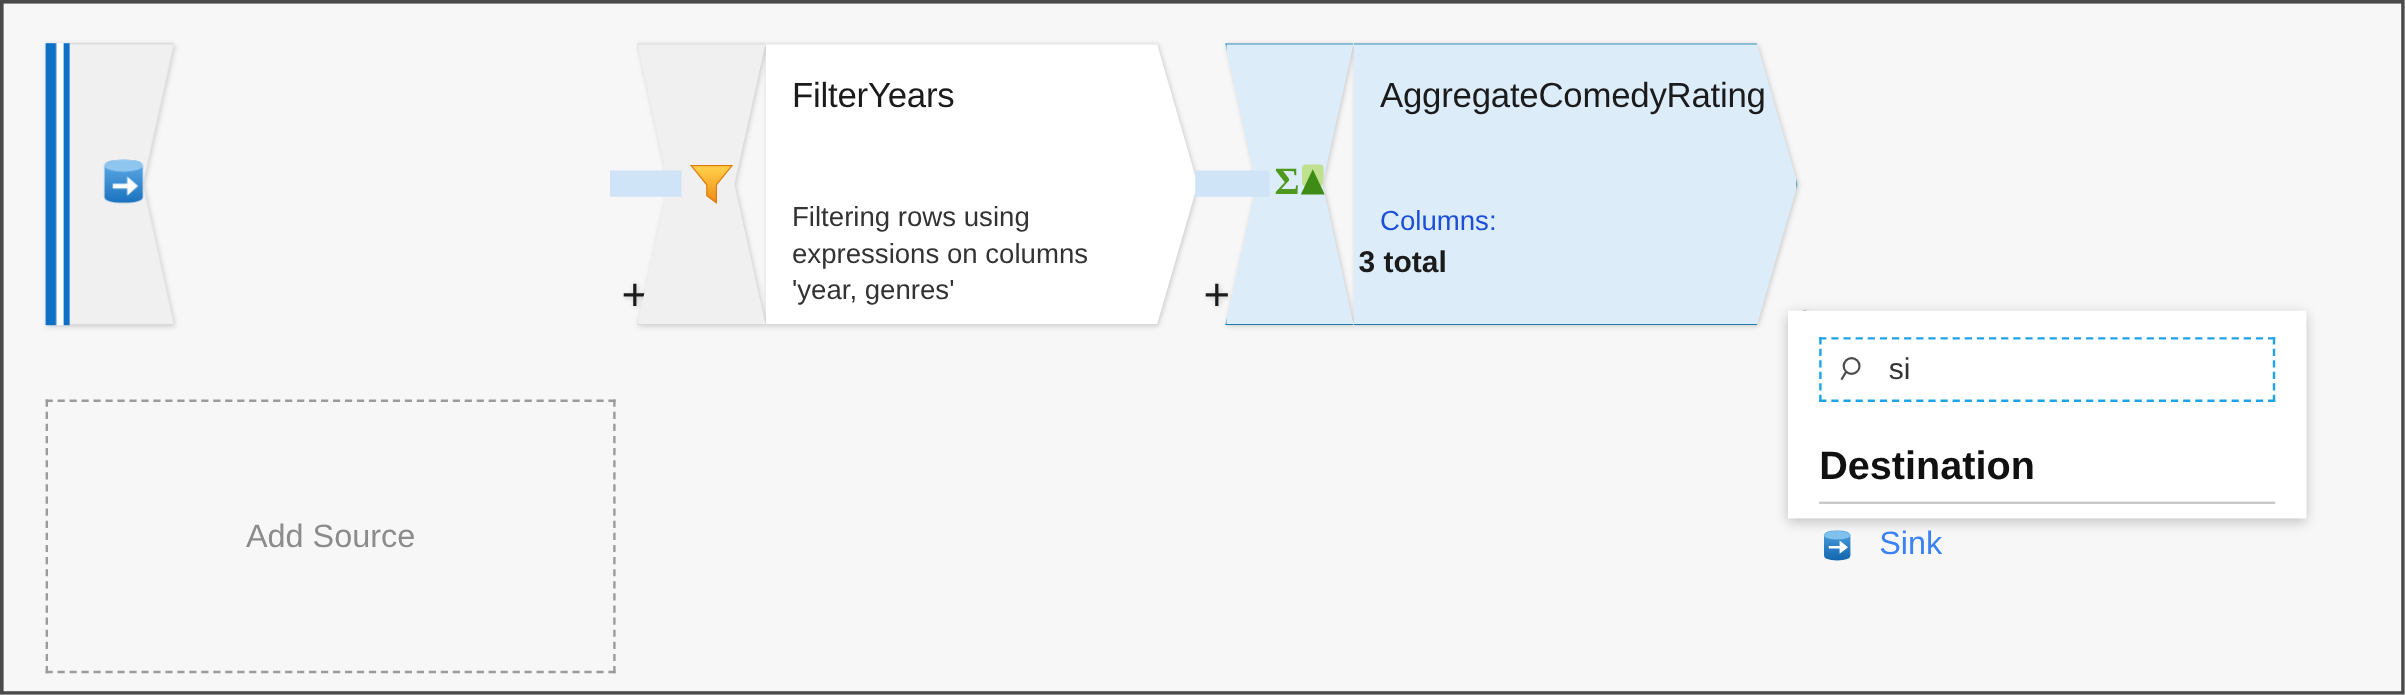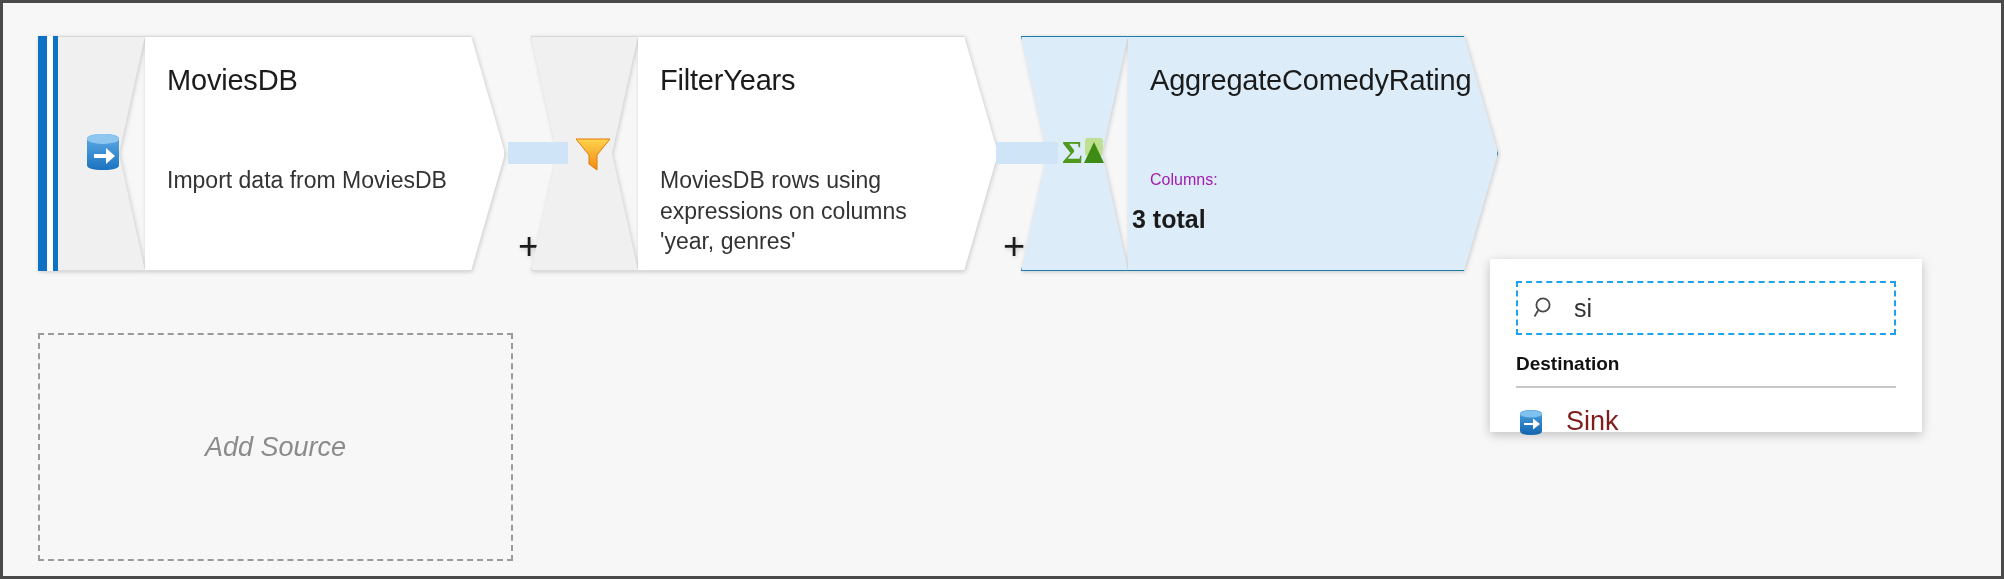--- a/index.html
+++ b/index.html
@@ -74,22 +74,22 @@
     right: 50px;
     top: 128px;
     font-size: 23px;
     color: #333333;
     line-height: 1.33;
   }
   .node-sub-label {
     position: absolute;
     left: 22px;
     top: 134px;
-    font-size: 16px;
-    color: #a21caf;
+    font-size: 23px;
+    color: #1d4ed8;
   }
   .node-sub-value {
     position: absolute;
     left: 4px;
     top: 168px;
     font-size: 25px;
     color: #1b1b1b;
     font-weight: bold;
   }
 
@@ -155,21 +155,20 @@
     top: 330px;
     width: 475px;
     height: 228px;
     box-sizing: border-box;
     border: 2px dashed #9b9b9b;
     display: flex;
     align-items: center;
     justify-content: center;
     background: transparent;
     cursor: pointer;
-    font-style: italic;
   }
   #add-source span {
     font-size: 27px;
     color: #8c8c8c;
   }
 
   
   #dropdown {
     position: absolute;
     left: 1487px;
@@ -192,41 +191,41 @@
     background: #ffffff;
     cursor: text;
   }
   #search-box .sicon { width: 26px; height: 26px; flex: none; }
   #search-text {
     margin-left: 16px;
     font-size: 25px;
     color: #333333;
   }
   .section-header {
-    margin-top: 18px;
-    font-size: 19px;
+    margin-top: 34px;
+    font-size: 33px;
     font-weight: bold;
     color: #111111;
   }
   .section-divider {
     margin-top: 11px;
     height: 2px;
     background: #c8c8c8;
   }
   .menu-item {
     margin-top: 18px;
     display: flex;
     align-items: center;
     cursor: pointer;
   }
   .menu-item .mi-icon { width: 30px; height: 30px; flex: none; }
   .menu-item .mi-label {
     margin-left: 20px;
     font-size: 27px;
-    color: #7f1d1d;
+    color: #3b82f6;
   }
 </style>
 </head>
 <body>
 
 <div id="screen">
 
   <div class="connector" style="left:505px; top:139px; width:60px;"></div>
 
   <div class="connector" style="left:993px; top:139px; width:62px;"></div>
@@ -245,44 +244,40 @@
               <stop offset="0" stop-color="#62aee8"></stop>
               <stop offset="1" stop-color="#1b72bf"></stop>
             </linearGradient>
           </defs>
           <path d="M6 9 Q6 4 22 4 Q38 4 38 9 L38 35 Q38 40 22 40 Q6 40 6 35 Z" fill="url(#gdb)"></path>
           <ellipse cx="22" cy="9" rx="16" ry="5" fill="#8ec6f0"></ellipse>
           <path d="M13 24 L25 24 L25 18 L34 26 L25 34 L25 28 L13 28 Z" fill="#ffffff"></path>
         </svg>
       </span>
     </div>
-    <div class="node-body">
-      <div class="node-title">MoviesDB</div>
-      <div class="node-desc">Import data from MoviesDB</div>
-    </div>
     <div class="plus-btn" style="left:474px; top:195px;">+</div>
   </div>
 
   <div class="node" style="left:528px;justify-content:flex-end;">
     <div class="node-icon notched">
       <span style="display:block;margin-left:16px;">
         <svg width="44" height="44" viewBox="0 0 44 44">
           <defs>
             <linearGradient id="gfn" x1="0" y1="0" x2="0" y2="1">
               <stop offset="0" stop-color="#ffd34d"></stop>
               <stop offset="1" stop-color="#f08a13"></stop>
             </linearGradient>
           </defs>
           <path d="M5 9 L39 9 L26 25 L26 40 L18 34 L18 25 Z" fill="url(#gfn)" stroke="#e07d0a" stroke-width="1"></path>
         </svg>
       </span>
     </div>
     <div class="node-body">
       <div class="node-title">FilterYears</div>
-      <div class="node-desc">MoviesDB rows using expressions on columns 'year, genres'</div>
+      <div class="node-desc">Filtering rows using expressions on columns 'year, genres'</div>
     </div>
     <div class="plus-btn" style="left:466px; top:195px;">+</div>
   </div>
 
   <div class="node selected" style="left:1018px;">
     <div class="node-icon notched">
       <span style="display:block;margin-left:18px;">
         <svg width="46" height="40" viewBox="0 0 46 40">
           <text x="1" y="31" font-family="'Liberation Serif', serif" font-size="32" font-weight="bold" fill="#4f9a1e">Σ</text>
           <rect x="24" y="6" width="18" height="18" rx="3" fill="#bfe08f"></rect>

